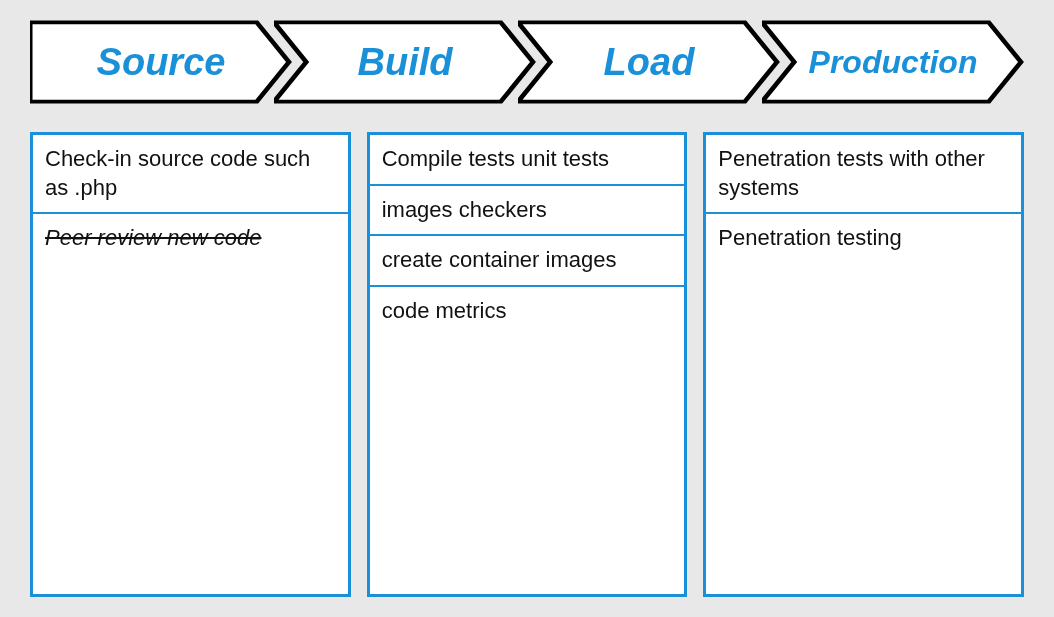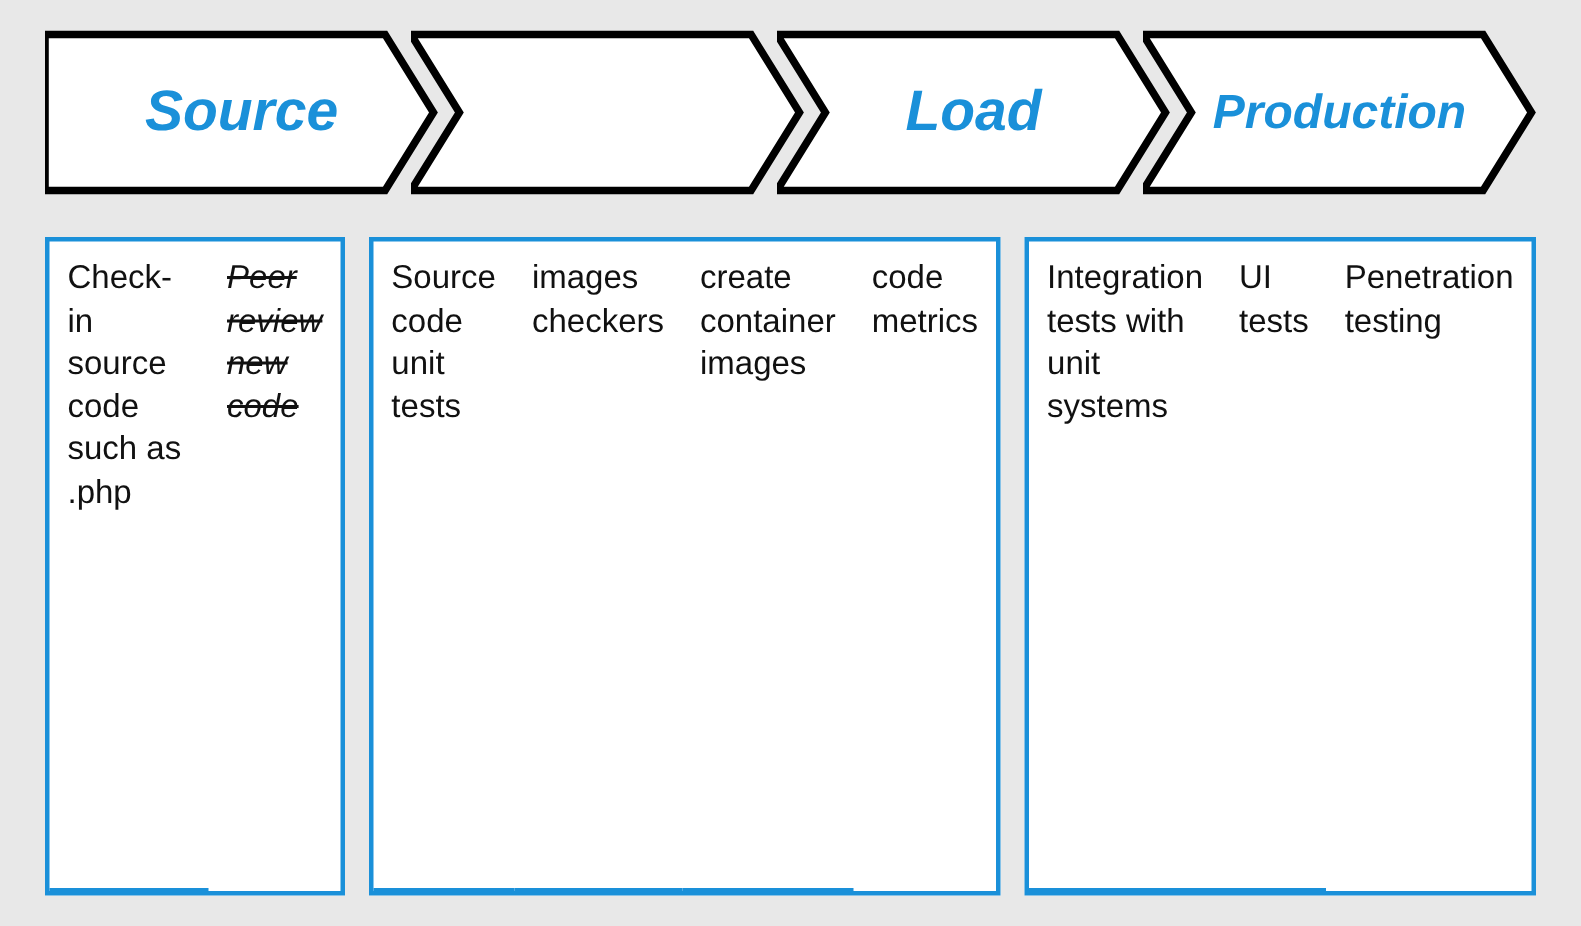--- a/index.html
+++ b/index.html
@@ -13,21 +13,21 @@
       display: flex;
       flex-direction: column;
       align-items: center;
       padding: 20px 30px;
     }
 
     
     .arrows-container {
       display: flex;
       width: 100%;
-      height: 110px;
+      height: 84px;
       margin-bottom: 28px;
     }
 
     .arrow-item {
       position: relative;
       flex: 1;
     }
 
     .arrow-item svg {
       width: 100%;
@@ -53,20 +53,21 @@
       width: 100%;
       gap: 16px;
       flex: 1;
     }
 
     .card {
       flex: 1;
       border: 3px solid #1a90d9;
       background: white;
       display: flex;
+      flex-direction: column;
       min-height: 380px;
     }
 
     .card-item {
       border-bottom: 2px solid #1a90d9;
       padding: 10px 12px;
       font-size: 22px;
       color: #111;
       font-family: Arial, sans-serif;
       line-height: 1.3;
@@ -90,20 +91,21 @@
     <svg viewBox="0 0 260 110" preserveAspectRatio="none">
       <polygon points="0,3 225,3 257,55 225,107 0,107" fill="white" stroke="black" stroke-width="5"></polygon>
     </svg>
     <span class="arrow-text">Source</span>
   </div>
 
   <div class="arrow-item" style="margin-left:-18px;">
     <svg viewBox="0 0 260 110" preserveAspectRatio="none">
       <polygon points="0,3 225,3 257,55 225,107 0,107 32,55" fill="white" stroke="black" stroke-width="5"></polygon>
     </svg>
+    <span class="arrow-text">Build</span>
   </div>
 
   <div class="arrow-item" style="margin-left:-18px;">
     <svg viewBox="0 0 260 110" preserveAspectRatio="none">
       <polygon points="0,3 225,3 257,55 225,107 0,107 32,55" fill="white" stroke="black" stroke-width="5"></polygon>
     </svg>
     <span class="arrow-text">Load</span>
   </div>
 
   <div class="arrow-item" style="margin-left:-18px;">
@@ -115,26 +117,25 @@
 </div>
 
 <div class="cards-row">
 
   <div class="card">
     <div class="card-item">Check-in source code such as .php</div>
     <div class="card-item"><span class="strikethrough">Peer review new code</span></div>
   </div>
 
   <div class="card">
-    <div class="card-item">Source code unit tests</div>
+    <div class="card-item">Compile tests unit tests</div>
     <div class="card-item">images checkers</div>
     <div class="card-item">create container images</div>
     <div class="card-item">code metrics</div>
   </div>
 
   <div class="card">
-    <div class="card-item">Integration tests with unit systems</div>
-    <div class="card-item">UI tests</div>
+    <div class="card-item">Penetration tests with other systems</div>
     <div class="card-item">Penetration testing</div>
   </div>
 
 
 </div>
 
 </body></html>

